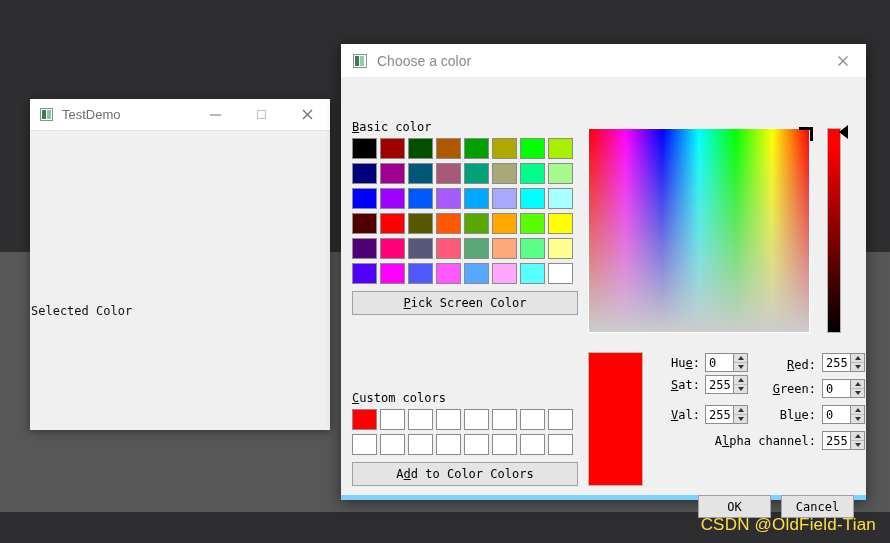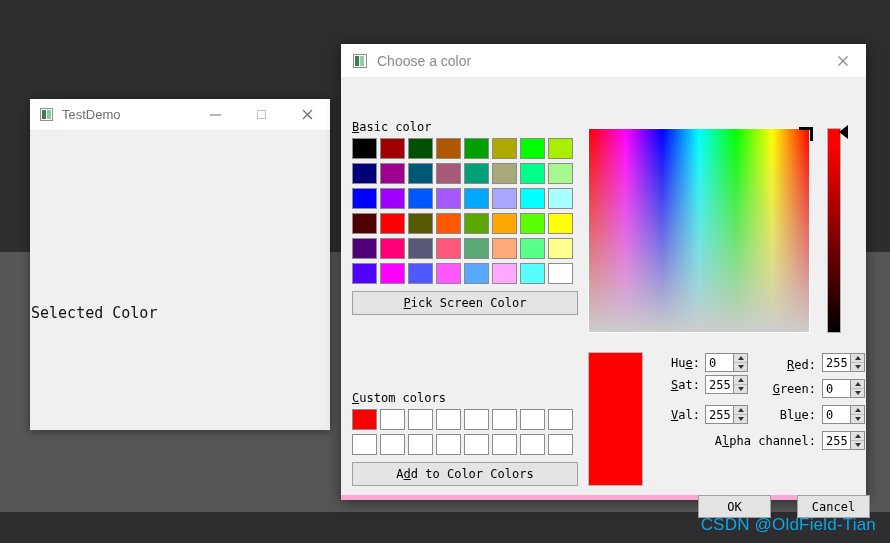--- a/index.html
+++ b/index.html
@@ -7,21 +7,21 @@
     width:890px;height:543px;overflow:hidden;position:relative;
     background:#2e2e30;
     font-family:"Liberation Sans",sans-serif;
   }
   
   #desktop{position:absolute;inset:0;background:#2e2e30;}
   #band-mid{position:absolute;left:0;top:252px;width:890px;height:260px;background:#575758;}
   #band-bottom{position:absolute;left:0;top:512px;width:890px;height:31px;background:#2e2e30;}
   #watermark{
     position:absolute;right:14px;top:515px;
-    color:#0ea5e9;font-size:17px;letter-spacing:.2px;
+    color:#fde047;font-size:17px;letter-spacing:.2px;
     font-family:"Liberation Sans",sans-serif;
   }
 
   
   #testdemo{
     position:absolute;left:30px;top:99px;width:300px;height:330px;
     background:#f0f0f0;box-shadow:0 2px 9px rgba(0,0,0,.45);
   }
   #td-title{
     height:31px;background:#ffffff;display:flex;align-items:center;
@@ -33,27 +33,27 @@
   #td-icon:after{content:"";position:absolute;left:6px;top:1px;width:4px;height:9px;background:#88c9a0;}
   #td-name{font-size:13px;color:#6e6e6e;}
   #td-btns{margin-left:auto;display:flex;height:31px;}
   .td-btn{width:46px;height:31px;display:flex;align-items:center;justify-content:center;
     color:#7a7a7a;font-size:14px;}
   .td-btn svg{display:block;}
   #td-body{position:relative;height:299px;background:#f0f0f0;}
   #td-label{
     position:absolute;left:1px;top:173px;
     font-family:"DejaVu Sans Mono","Liberation Mono",monospace;
-    font-size:15px;color:#111;white-space:nowrap;
+    font-size:12px;color:#111;white-space:nowrap;
   }
 
   
   #dlg{
     position:absolute;left:341px;top:44px;width:525px;height:456px;
-    background:#f9a8d4;box-shadow:0 3px 14px rgba(0,0,0,.5);
+    background:#7dd3fc;box-shadow:0 3px 14px rgba(0,0,0,.5);
   }
   #dlg-title{
     height:33px;background:#ffffff;display:flex;align-items:center;
     border-bottom:1px solid #ececec;
   }
   #dlg-icon{width:14px;height:14px;margin-left:12px;margin-right:10px;position:relative;
     border:1px solid #8f8f8f;background:#ffffff;box-sizing:border-box;}
   #dlg-icon:before{content:"";position:absolute;left:1px;top:1px;width:4px;height:10px;background:#3c7d4f;}
   #dlg-icon:after{content:"";position:absolute;left:6px;top:1px;width:4px;height:10px;background:#8fd0a6;}
   #dlg-name{font-size:14px;color:#8a8a8a;}
@@ -113,21 +113,21 @@
   .arrows .a{flex:1;display:flex;align-items:center;justify-content:center;}
   .arrows .a:first-child{border-bottom:1px solid #bdbdbd;}
   .tri-u{width:0;height:0;border-left:3px solid transparent;border-right:3px solid transparent;border-bottom:4px solid #333;}
   .tri-d{width:0;height:0;border-left:3px solid transparent;border-right:3px solid transparent;border-top:4px solid #333;}
 
   #htmlrow{position:absolute;left:330px;top:383px;display:flex;align-items:center;}
   #html-input{width:128px;height:19px;background:#fff;border:1px solid #8d8d8d;box-sizing:border-box;
     display:flex;align-items:center;padding-left:4px;
     font-family:"DejaVu Sans Mono","Liberation Mono",monospace;font-size:12px;color:#000;}
 
-  #dlg-buttons{position:absolute;left:357px;top:417px;display:flex;gap:26px;}
+  #dlg-buttons{position:absolute;left:357px;top:417px;display:flex;gap:10px;}
   .dbtn{width:71px;height:21px;background:#e4e4e4;border:1px solid #a0a0a0;
     display:flex;align-items:center;justify-content:center;}
 </style>
 </head>
 <body>
 
 <div id="desktop">
   <div id="band-mid"></div>
   <div id="band-bottom"></div>
   <div id="watermark">CSDN @OldField-Tian</div>

